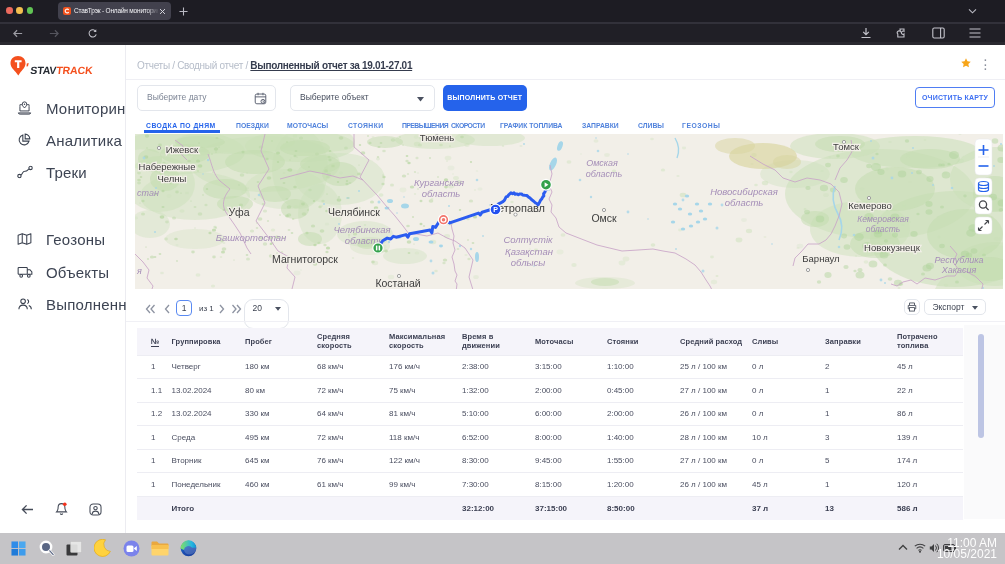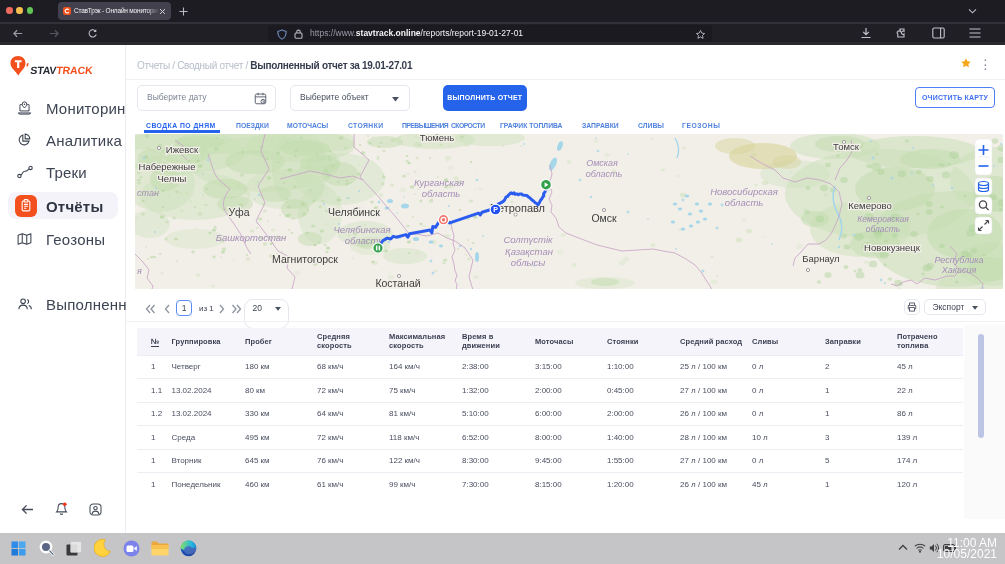--- a/index.html
+++ b/index.html
@@ -20,21 +20,21 @@
 
 #page { left:0; top:45px; width:1005px; height:488px; background:#fbfbfd; overflow:hidden; }
 #sidebar { left:0; top:0; width:126px; height:488px; background:#fff; border-right:1px solid #ececf1; }
 .navitem { left:0; width:126px; height:26px; }
 .navitem .nico { left:17px; top:50%; transform:translateY(-50%); }
 .navitem .lbl { position:absolute; left:46px; top:50%; transform:translateY(-50%); font-size:15px; color:#3d4453; letter-spacing:0.2px; }
 #content { left:126px; top:0; width:879px; height:488px; background:#fff; }
 
 
 #crumbs { left:11px; top:15px; font-size:10px; font-weight:normal; color:#b6bdc9; letter-spacing:-0.3px; }
-#crumbs b { color:#353c4e; }
+#crumbs b { color:#353c4e;text-decoration:underline; }
 .inputbox { background:#fff; border:1px solid #e3e6ec; border-radius:5px; font-size:8.5px; color:#454c5c; }
 #btnrun { left:316.6px; top:40.2px; width:84.4px; height:25.4px; background:#2563eb; border-radius:5px; color:#fff; font-size:7px; font-weight:bold; text-align:center; line-height:25.4px; letter-spacing:0.2px; white-space:nowrap; }
 #btnclear { left:789px; top:42px; width:80px; height:21px; background:#fff; border:1px solid #4f7df3; border-radius:4px; color:#3f70f2; font-size:7px; font-weight:bold; text-align:center; line-height:19px; letter-spacing:0.2px; white-space:nowrap; }
 .tab { top:4.5px; font-size:7px; font-weight:bold; color:#5082dc; letter-spacing:0px; white-space:nowrap; transform:scaleX(0.97); transform-origin:left; }
 
 
 #tablewrap { left:11px; top:283px; width:826px; }
 table { border-collapse:collapse; table-layout:fixed; width:826px; font-size:8px; color:#4a4e60; }
 th { font-size:7.5px; font-weight:bold; color:#3b3f52; text-align:left; vertical-align:middle; letter-spacing:0.1px; padding-right:18px; }
 thead tr { background:#f5f4fa; height:27px; }
@@ -78,33 +78,20 @@
   <svg class="abs" style="left:12px;top:4px;" width="12" height="11" viewBox="0 0 13 12">
       <path d="M11 6 H2 M5.5 2.5 L2 6 L5.5 9.5" stroke="#9d9da5" stroke-width="1.3" fill="none"></path>
     </svg>
   <svg class="abs" style="left:48px;top:4px;" width="12" height="11" viewBox="0 0 13 12">
       <path d="M2 6 H11 M7.5 2.5 L11 6 L7.5 9.5" stroke="#55555e" stroke-width="1.3" fill="none"></path>
     </svg>
   <svg class="abs" style="left:87px;top:3.5px;" width="11" height="11" viewBox="0 0 13 13">
       <path d="M10.5 4.2 A4.3 4.3 0 1 0 10.9 7.5" stroke="#c3c3cb" stroke-width="1.2" fill="none"></path>
       <path d="M10.9 1.6 L10.9 4.8 L7.7 4.8 Z" fill="#c3c3cb"></path>
     </svg>
-  <div class="abs" id="urlbar">
-    <svg class="abs" style="left:9px;top:3.5px;" width="10" height="11" viewBox="0 0 10 11">
-        <path d="M5 0.8 C6.5 1.8 8 2.2 9.2 2.2 C9.2 6.5 7.6 9 5 10.2 C2.4 9 0.8 6.5 0.8 2.2 C2 2.2 3.5 1.8 5 0.8 Z" fill="none" stroke="#7e9fd8" stroke-width="1"></path>
-      </svg>
-    <svg class="abs" style="left:26px;top:4px;" width="9" height="10" viewBox="0 0 9 10">
-        <rect x="1" y="4" width="7" height="5.2" rx="1" fill="none" stroke="#b9b9c2" stroke-width="1.1"></rect>
-        <path d="M2.8 4 V2.8 A1.7 1.7 0 0 1 6.2 2.8 V4" fill="none" stroke="#b9b9c2" stroke-width="1.1"></path>
-      </svg>
-    <div class="abs" style="left:42px;color:#9a99a5;">https://www.<span style="color:#f5f5f7;font-weight:bold;">stavtrack.online</span><span style="color:#f5f5f7;">/reports/report-19-01-27-01</span></div>
-    <svg class="abs" style="left:427px;top:3.5px;" width="11" height="11" viewBox="0 0 24 24">
-        <path d="M12 3 L14.8 9 L21 9.8 L16.4 14 L17.6 20.5 L12 17.2 L6.4 20.5 L7.6 14 L3 9.8 L9.2 9 Z" fill="none" stroke="#c3c3cb" stroke-width="1.8"></path>
-      </svg>
-  </div>
   <svg class="abs" style="left:860px;top:3px;" width="12" height="12" viewBox="0 0 12 12">
       <path d="M6 1 V7 M3.2 4.8 L6 7.6 L8.8 4.8 M1.5 10.5 H10.5" stroke="#c3c3cb" stroke-width="1.2" fill="none"></path>
     </svg>
   <svg class="abs" style="left:896px;top:3px;" width="12" height="12" viewBox="0 0 12 12">
       <path d="M4 2 H8 V4.4 A1.6 1.6 0 1 0 8 7 V10 H1.8 V7 A1.7 1.7 0 1 1 4.4 4.4 Z" fill="none" stroke="#c3c3cb" stroke-width="1.1"></path>
     </svg>
   <svg class="abs" style="left:932px;top:3px;" width="13" height="12" viewBox="0 0 13 12">
       <rect x="0.8" y="1" width="11.4" height="10" rx="1.4" fill="none" stroke="#c3c3cb" stroke-width="1.1"></rect>
       <path d="M8.6 1 V11" stroke="#c3c3cb" stroke-width="1.1"></path>
     </svg>
@@ -148,39 +135,39 @@
     <div class="abs navitem" style="top:114px;">
         <svg class="abs nico" width="16" height="13" viewBox="0 0 21 17">
           <g stroke="#39404e" stroke-width="1.4" fill="none">
             <circle cx="3.2" cy="13.8" r="2.2"></circle>
             <circle cx="17.8" cy="3.2" r="2.2"></circle>
             <path d="M5.2 12.5 C 8 10 7 7.5 10.5 7.5 C 14 7.5 13.5 5.5 15.8 4.5"></path>
           </g>
         </svg>
         <span class="lbl">Треки</span>
       </div>
-    <div class="abs navitem" style="top:147px;height:27px;background:#f5f3fa;border-radius:8px;left:8px;width:110px;">
-      <div class="abs" style="left:7px;top:2.5px;width:22px;height:22px;background:#f4501e;border-radius:6px;"></div>
-      <svg class="abs" style="left:13px;top:7px;" width="10" height="13" viewBox="0 0 13 17">
-          <g stroke="#fff" stroke-width="1.4" fill="none">
-            <rect x="1.5" y="2.5" width="10" height="13" rx="1.5"></rect>
-            <rect x="4" y="0.8" width="5" height="3.2" rx="1" fill="#f4501e"></rect>
-            <path d="M4 7 H9 M4 9.5 H9 M4 12 H7"></path>
-          </g>
-        </svg>
-      <span class="lbl" style="left:38px;color:#2f3542;font-weight:bold;">Отчёты</span>
-      </div>
     <div class="abs navitem" style="top:181px;">
         <svg class="abs nico" width="15" height="13" viewBox="0 0 20 17">
           <g stroke="#39404e" stroke-width="1.4" fill="none" stroke-linejoin="round">
             <path d="M1.5 3.5 L7 1.5 L13 3.5 L18.5 1.5 V13.5 L13 15.5 L7 13.5 L1.5 15.5 Z"></path>
             <path d="M7 1.5 V13.5 M13 3.5 V15.5"></path>
           </g>
         </svg>
         <span class="lbl">Геозоны</span>
+      </div>
+    <div class="abs navitem" style="top:214px;">
+        <svg class="abs nico" width="16" height="13" viewBox="0 0 21 17">
+          <g stroke="#39404e" stroke-width="1.4" fill="none">
+            <rect x="1.5" y="2.5" width="12" height="9" rx="1"></rect>
+            <path d="M13.5 5.5 H17 L19.5 8.5 V11.5 H13.5"></path>
+            <circle cx="5.5" cy="13.5" r="1.8"></circle>
+            <circle cx="15.5" cy="13.5" r="1.8"></circle>
+          </g>
+        </svg>
+        <span class="lbl">Объекты</span>
       </div>
     <svg class="abs" style="left:21px;top:459px;" width="13" height="11" viewBox="0 0 14 12">
         <path d="M13 6 H2 M6 1.5 L1.5 6 L6 10.5" stroke="#454b58" stroke-width="1.5" fill="none"></path>
       </svg>
     <svg class="abs" style="left:55px;top:457px;" width="13" height="14" viewBox="0 0 15 17">
         <g stroke="#454b58" stroke-width="1.3" fill="none">
           <path d="M7.5 2 C 4.8 2 3.4 3.8 3.4 6.5 C 3.4 10 2.2 11.2 1.5 12 H 13.5 C 12.8 11.2 11.6 10 11.6 6.5 C 11.6 3.8 10.2 2 7.5 2 Z"></path>
           <path d="M6 14 a1.6 1.6 0 0 0 3 0"></path>
         </g>
         <circle cx="11.5" cy="2.8" r="2.2" fill="#f4321c"></circle>
@@ -215,21 +202,21 @@
 
     <div class="abs inputbox" style="left:11px;top:40.2px;width:139px;height:25.4px;line-height:23px;"><span style="margin-left:9px;color:#7c8494;">Выберите дату</span>
       <svg class="abs" style="right:8px;top:6px;" width="13" height="13" viewBox="0 0 16 16">
           <g stroke="#5a6170" stroke-width="1.2" fill="none">
             <rect x="1.5" y="2.5" width="13" height="12" rx="2"></rect>
             <path d="M1.5 6 H14.5 M5 1 V4 M11 1 V4"></path>
             <circle cx="11" cy="11.5" r="2.4"></circle>
             <path d="M11 10.3 V11.5 L12 12.2"></path>
           </g>
         </svg></div>
-    <div class="abs inputbox" style="left:164px;top:40.2px;width:120px;height:25.4px;line-height:23px;"><span style="margin-left:9px;color:#454c5c;">Выберите объект</span>
+    <div class="abs inputbox" style="left:164px;top:40.2px;width:145px;height:25.4px;line-height:23px;"><span style="margin-left:9px;color:#454c5c;">Выберите объект</span>
       <svg class="abs" style="right:10px;top:11px;" width="7" height="4.4" viewBox="0 0 8 5">
           <path d="M0 0 L4 5 L8 0 Z" fill="#4a5160"></path>
         </svg></div>
     <div class="abs" id="btnrun">ВЫПОЛНИТЬ ОТЧЕТ</div>
     <div class="abs" id="btnclear">ОЧИСТИТЬ КАРТУ</div>
 
     <div class="abs" style="left:0;top:72px;width:879px;height:17px;">
       <div class="abs tab" style="left:20px;color:#2563eb;letter-spacing:0.5px;">СВОДКА ПО ДНЯМ</div>
       <div class="abs tab" style="left:109.7px;">ПОЕЗДКИ</div>
       <div class="abs tab" style="left:161px;">МОТОЧАСЫ</div>
@@ -945,21 +932,21 @@
               <th>Заправки</th>
               <th>Потрачено топлива</th>
         </tr>
           </thead>
         <tbody>
           <tr>
               <td style="padding-left:14px;">1</td>
               <td>Четверг</td>
               <td>180 км</td>
               <td>68 км/ч</td>
-              <td>164 км/ч</td>
+              <td>176 км/ч</td>
               <td>2:38:00</td>
               <td>3:15:00</td>
               <td>1:10:00</td>
               <td>25 л / 100 км</td>
               <td>0 л</td>
               <td>2</td>
               <td>45 л</td>
             </tr>
           <tr>
               <td style="padding-left:14px;">1.1</td>
@@ -1024,20 +1011,34 @@
               <td>61 км/ч</td>
               <td>99 км/ч</td>
               <td>7:30:00</td>
               <td>8:15:00</td>
               <td>1:20:00</td>
               <td>26 л / 100 км</td>
               <td>45 л</td>
               <td>1</td>
               <td>120 л</td>
             </tr>
+          <tr class="total">
+              <td></td>
+              <td>Итого</td>
+              <td></td>
+              <td></td>
+              <td></td>
+              <td>32:12:00</td>
+              <td>37:15:00</td>
+              <td>8:50:00</td>
+              <td></td>
+              <td>37 л</td>
+              <td>13</td>
+              <td>586 л</td>
+            </tr>
         </tbody>
       </table>
     </div>
 
     <div class="abs" style="left:852px;top:289px;width:6px;height:104px;border-radius:3px;background:#bdc5e4;"></div>
   </div>
 </div>
 
 <div class="abs" id="taskbar">
   <svg class="abs" style="left:11px;top:8px;" width="15" height="15" viewBox="0 0 16 16">

